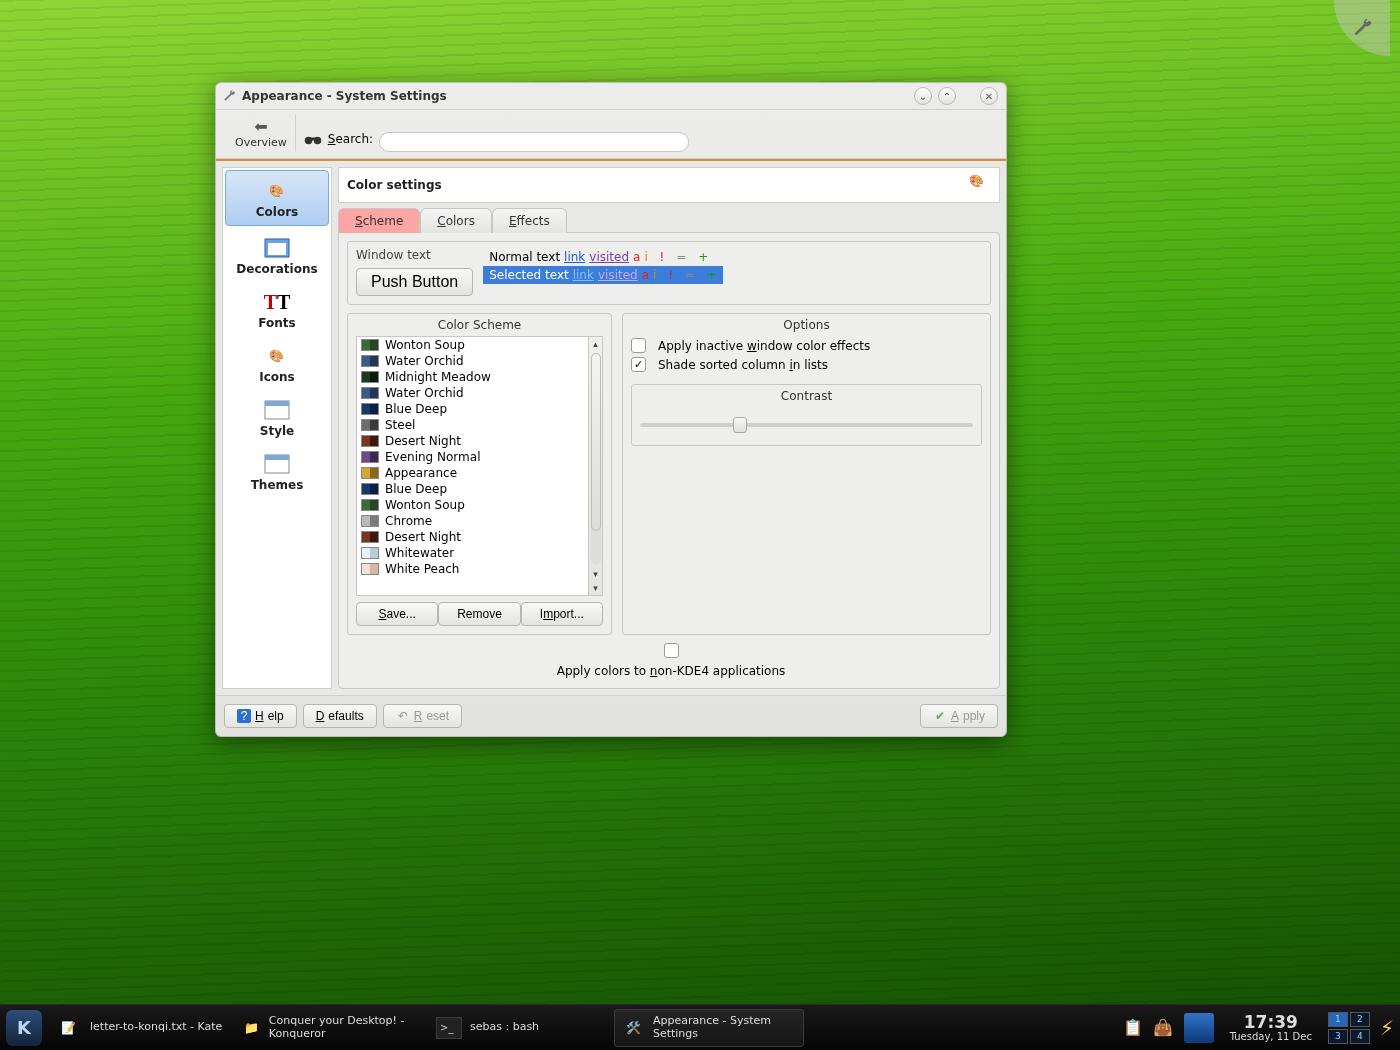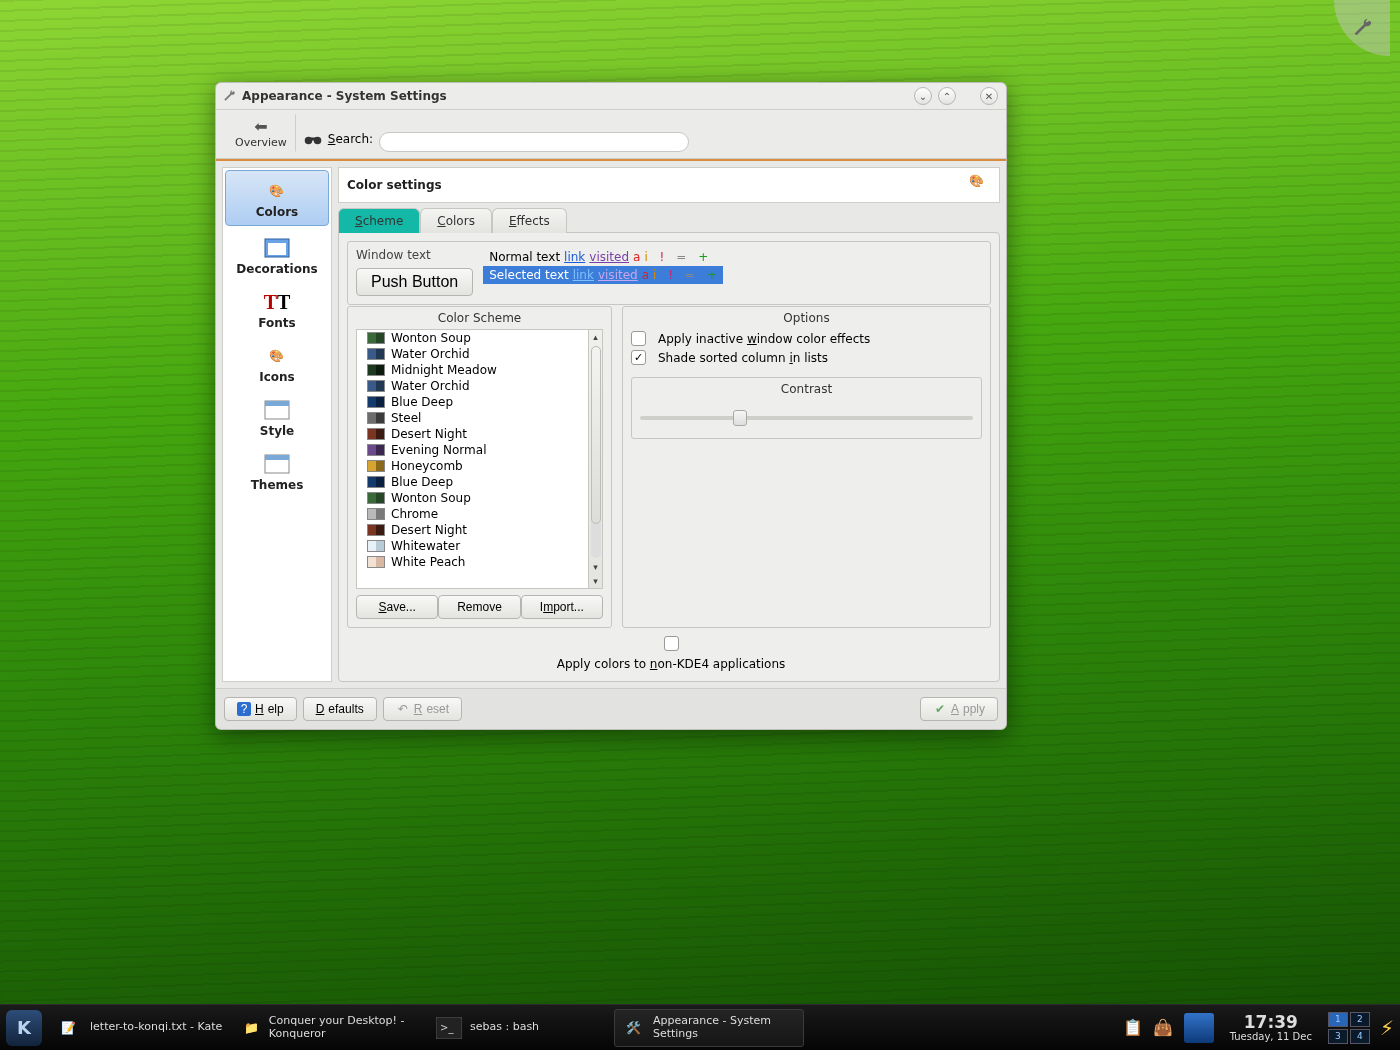--- a/index.html
+++ b/index.html
@@ -39,47 +39,47 @@
 .side-item .lbl{font-weight:bold; color:#222; font-size:12px;}
 
 .main { flex:1; display:flex; flex-direction:column; gap:4px; }
 .page-title-row{ background:#fff; border:1px solid #cfcfca; padding:6px 8px; display:flex; align-items:center; }
 .page-title-row .ptitle{font-weight:bold; color:#222;}
 .page-title-row .spacer{flex:1;}
 .pal-icon{width:22px;height:22px;}
 
 .tabs{ display:flex; gap:0; }
 .tab{ padding:5px 16px; background:linear-gradient(#f4f4f2,#e3e3e0); border:1px solid #c6c6c2; border-bottom:none; border-radius:6px 6px 0 0; position:relative; top:1px; cursor:pointer; color:#333;}
-.tab.active{ background:#14b8a6; font-weight:normal; z-index:2; }
+.tab.active{ background:#fca5a5; font-weight:normal; z-index:2; }
 .tab u{text-decoration:underline;}
 .tab-body{ border:1px solid #c6c6c2; background:#eeeeec; padding:8px; border-radius:0 4px 4px 4px; }
 
 .preview-group{ border:1px solid #c6c6c2; border-radius:3px; padding:6px 8px 8px 8px; display:flex; gap:10px; align-items:flex-start; }
 .preview-left{display:flex; flex-direction:column; gap:6px; }
 .pv-label{ color:#444; font-size:12px; }
 .push-btn{ border:1px solid #b5b5b1; background:linear-gradient(#f8f8f6,#e3e3e0); border-radius:4px; padding:4px 14px; font-size:16px; }
 .preview-samples{ display:flex; flex-direction:column; gap:0; }
 .samp-row{ display:flex; gap:4px; padding:2px 6px; font-size:12px; align-items:center;}
 .samp-row.sel{ background:#3b7dd8; color:#fff; }
 .lnk{ color:#1a5cd6; text-decoration:underline;}
 .vis{ color:#7a3fa8; text-decoration:underline;}
 .sel .lnk{ color:#7fc0ff;}
 .sel .vis{ color:#c9a6f0;}
 .red{color:#d22;}
 .orange{color:#d88b00;}
 .mag{color:#c02870;}
 .eq{color:#888;}
 .plus{color:#1a9c1a;}
 
-.two-col{ display:flex; gap:10px; margin-top:1px;}
+.two-col{ display:flex; gap:10px; margin-top:8px;}
 .groupbox{ border:1px solid #c6c6c2; border-radius:3px; padding:4px 8px 8px 8px; flex:1; min-width:0;}
 .groupbox .gt{ text-align:center; color:#333; padding-bottom:4px;}
 .scheme-list{ height:260px; border:1px solid #c6c6c2; background:#fff; overflow:hidden; position:relative; display:flex;}
 .scheme-ul{ list-style:none; flex:1; overflow:auto; }
-.scheme-ul li{ display:flex; align-items:center; gap:6px; padding:1px 10px; font-size:12px; cursor:pointer;}
+.scheme-ul li{ display:flex; align-items:center; gap:6px; padding:1px 4px; font-size:12px; cursor:pointer;}
 .swatch{ width:18px; height:12px; border:1px solid #888; display:inline-block;}
 .scrollbar{ width:14px; background:linear-gradient(#efefec,#e4e4e1); border-left:1px solid #c6c6c2; display:flex; flex-direction:column; align-items:center;}
 .sbtn{height:14px;width:14px;font-size:9px;color:#444;display:flex;align-items:center;justify-content:center;}
 .strack{flex:1; width:10px; background:#ddd; border-radius:5px; margin:2px 0; position:relative;}
 .sthumb{position:absolute; top:0; height:84%; width:10px; background:linear-gradient(#f3f3f1,#dcdcd9); border:1px solid #bcbcb8; border-radius:5px;}
 
 .btnrow{display:flex; gap:0; margin-top:6px;justify-content:center;}
 .kbtn{ flex:1; border:1px solid #b5b5b1; background:linear-gradient(#f8f8f6,#e3e3e0); border-radius:4px; padding:4px 4px; font-size:12px;}
 
 .opts .optrow{ display:flex; align-items:center; gap:12px; padding:2px 0;}
@@ -265,21 +265,21 @@
                     <li>
                       <span class="swatch" style="background: linear-gradient(90deg, rgb(122, 53, 34) 50%, rgb(59, 26, 17) 50%);"></span>
                       <span>Desert Night</span>
                     </li>
                     <li>
                       <span class="swatch" style="background: linear-gradient(90deg, rgb(106, 74, 136) 50%, rgb(58, 40, 80) 50%);"></span>
                       <span>Evening Normal</span>
                     </li>
                     <li>
                       <span class="swatch" style="background: linear-gradient(90deg, rgb(214, 165, 49) 50%, rgb(138, 106, 26) 50%);"></span>
-                      <span>Honeycomb</span>
+                      <span>Appearance</span>
                     </li>
                     <li>
                       <span class="swatch" style="background: linear-gradient(90deg, rgb(19, 57, 109) 50%, rgb(10, 32, 64) 50%);"></span>
                       <span>Blue Deep</span>
                     </li>
                     <li>
                       <span class="swatch" style="background: linear-gradient(90deg, rgb(58, 106, 58) 50%, rgb(39, 69, 39) 50%);"></span>
                       <span>Wonton Soup</span>
                     </li>
                     <li>

